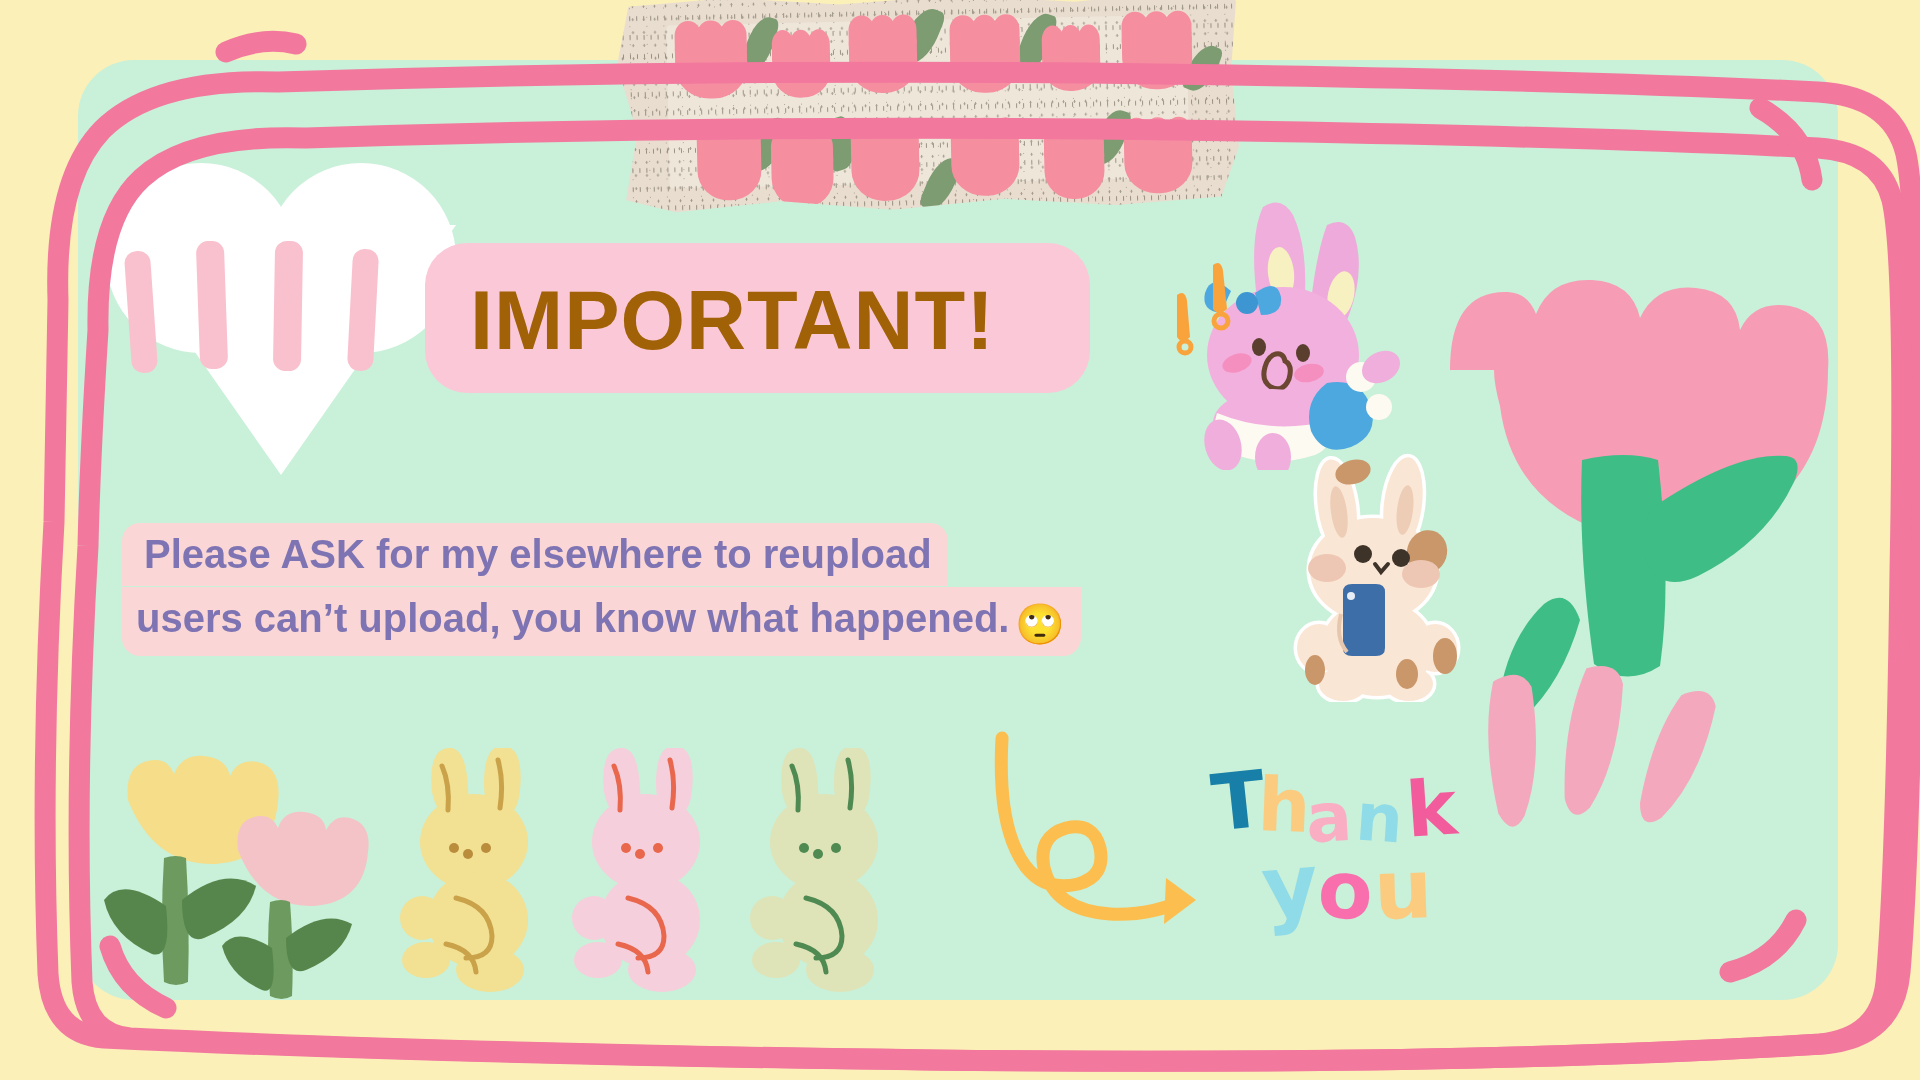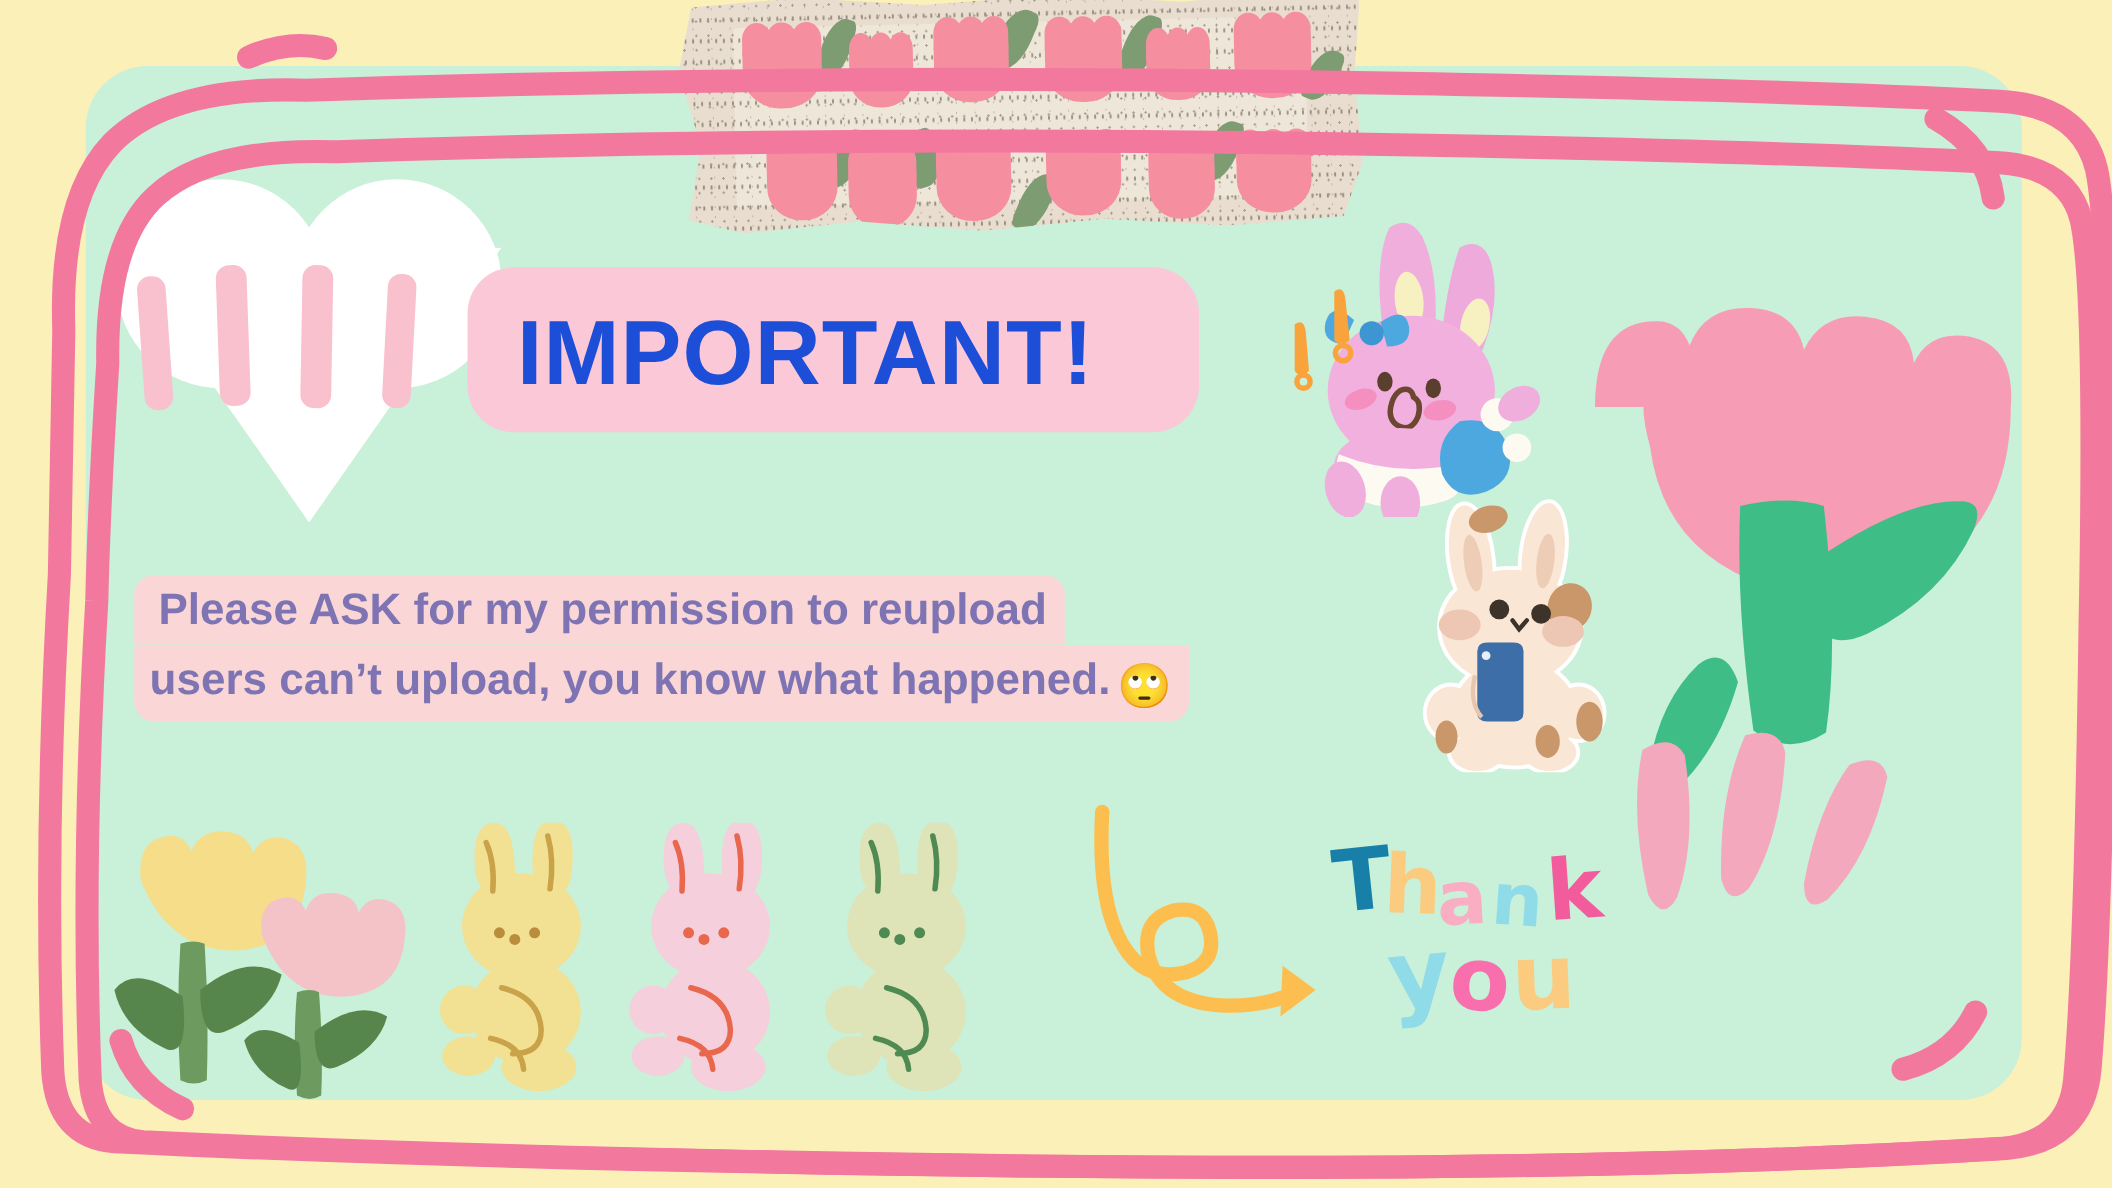--- a/index.html
+++ b/index.html
@@ -72,21 +72,21 @@
   .bang{position:absolute;background:#f9c1ce;border-radius:12px;}
 
   
   .imp-bar{
     position:absolute;left:425px;top:243px;width:665px;height:150px;
     background:#fbc8d8;border-radius:42px;
   }
   .imp-text{
     position:absolute;left:470px;top:262px;width:620px;height:118px;
     display:flex;align-items:center;
-    font-size:83px;font-weight:bold;letter-spacing:1px;color:#1d4ed8;
+    font-size:83px;font-weight:bold;letter-spacing:1px;color:#a16207;
     font-family:"Liberation Sans","DejaVu Sans",sans-serif;
     white-space:nowrap;
   }
 
   
   .msg-wrap{position:absolute;left:122px;top:523px;width:1040px;}
   .msg-line{
     display:inline-block;background:#fad7d6;color:#7f74b3;
     font-size:40px;font-weight:bold;line-height:1.0;
     padding:11px 16px 12px 14px;margin:0 0 1px 0;
@@ -224,21 +224,21 @@
     <div class="bang" style="left:22px;top:88px;width:26px;height:122px;transform:rotate(-4deg);"></div>
     <div class="bang" style="left:92px;top:78px;width:28px;height:128px;transform:rotate(-2deg);"></div>
     <div class="bang" style="left:168px;top:78px;width:28px;height:130px;transform:rotate(1deg);"></div>
     <div class="bang" style="left:244px;top:86px;width:26px;height:122px;transform:rotate(3deg);"></div>
   </div>
 
   <div class="imp-bar"></div>
   <div class="imp-text">IMPORTANT!</div>
 
   <div class="msg-wrap">
-    <div><span class="msg-line l1"> Please ASK for my permission to reupload</span></div>
+    <div><span class="msg-line l1"> Please ASK for my elsewhere to reupload</span></div>
     <div><span class="msg-line l3"><span>users can’t upload, you know what happened.</span><span class="emoji">🙄</span></span></div>
   </div>
 
   <div class="pinkbun">
     <svg width="260" height="275" viewBox="0 0 260 275">
       <g>
 
         <path d="M108 12 q18 -12 30 8 q14 30 12 78 q-2 26 -22 30 q-20 4 -26 -24 q-8 -62 6 -92z" fill="#f0aedd"></path>
         <path d="M172 30 q20 -10 28 12 q10 34 -6 78 q-10 26 -28 22 q-16 -6 -10 -36 q6 -50 16 -76z" fill="#eeaadb"></path>
 

